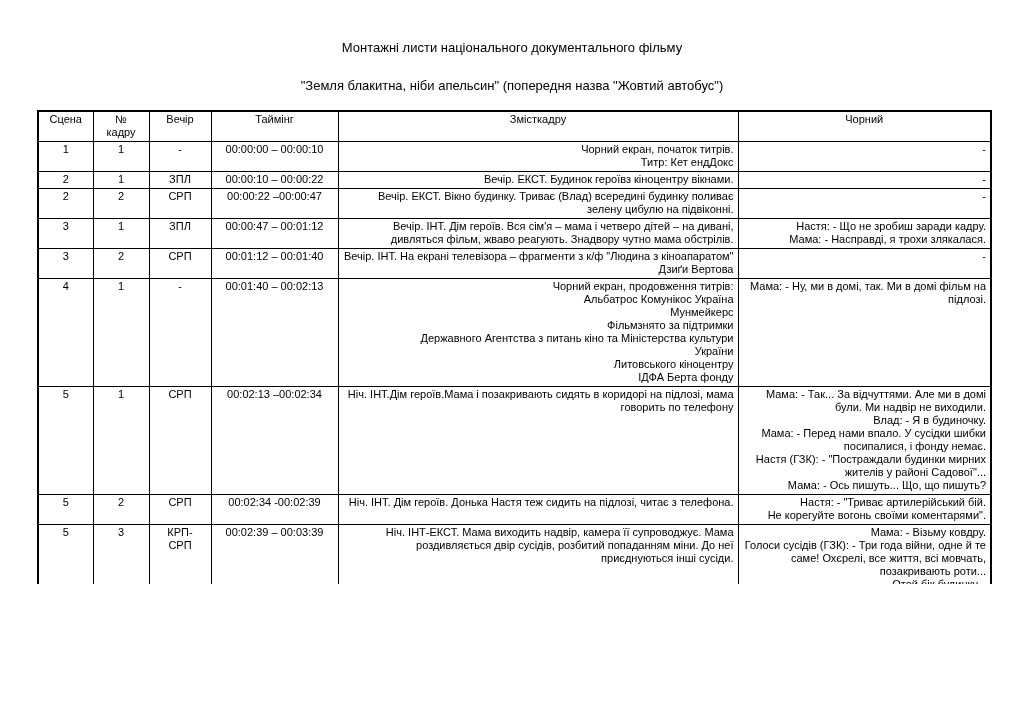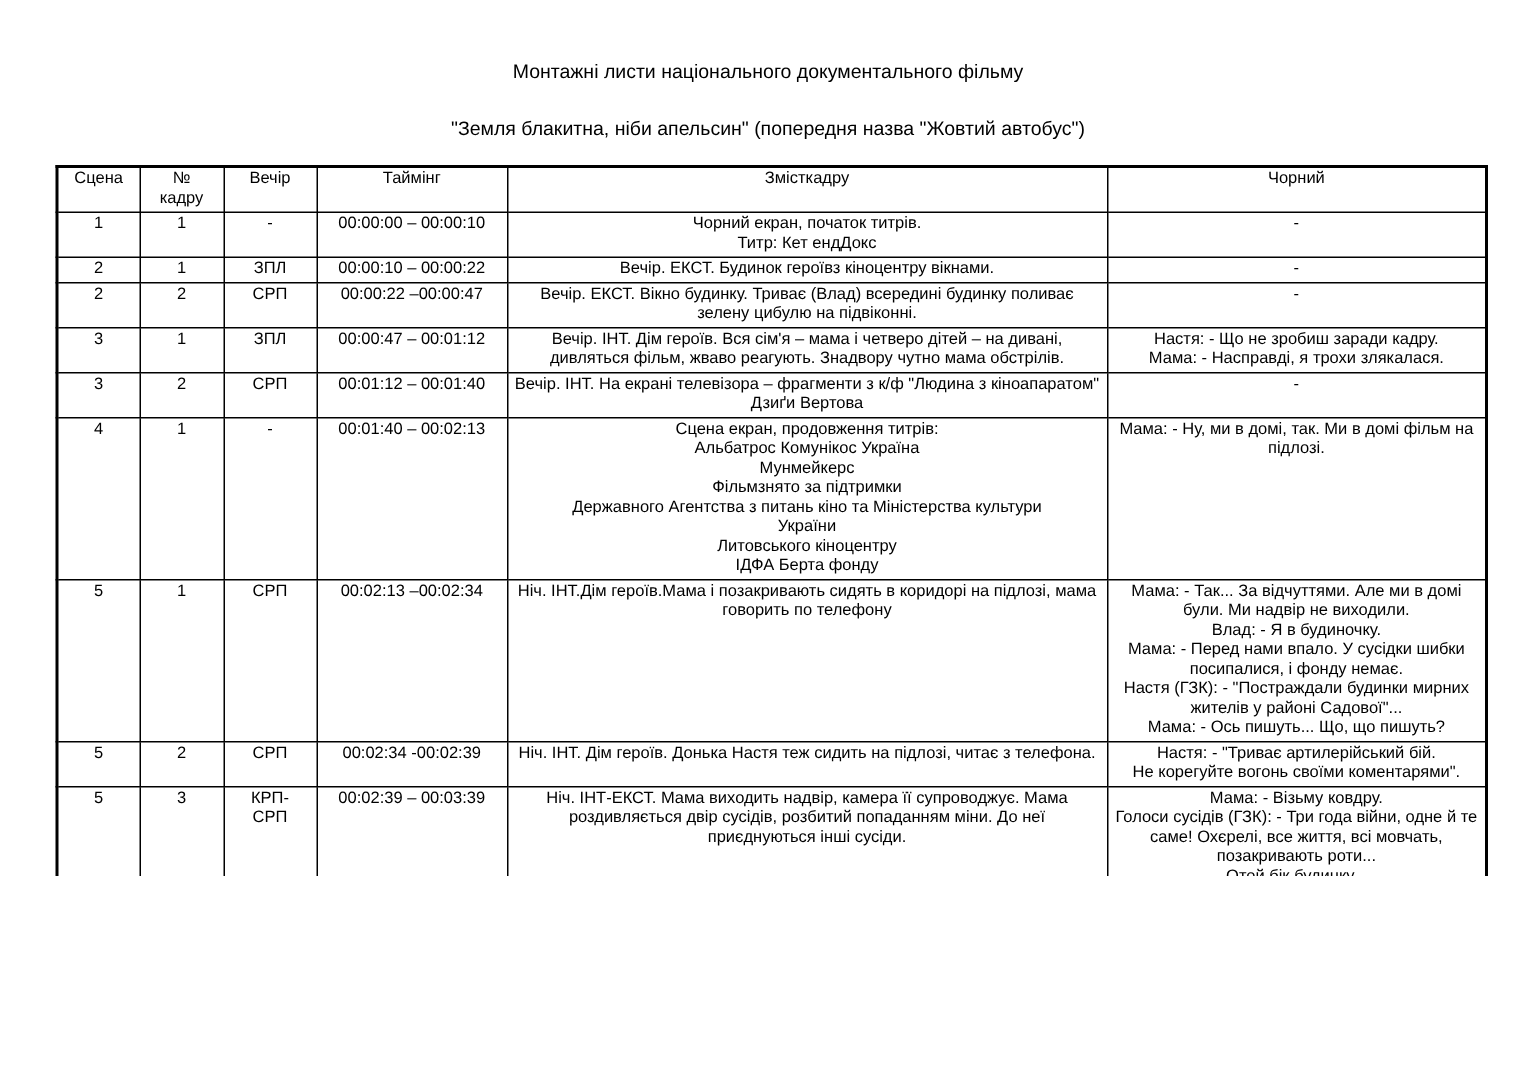--- a/index.html
+++ b/index.html
@@ -37,21 +37,21 @@
     font-size: 11px;
     line-height: 13px;
     padding: 1px 4px 2px 4px;
     vertical-align: top;
     white-space: pre-line;
     font-weight: normal;
     word-wrap: break-word;
   }
   table.montage th { text-align: center; }
   td.center { text-align: center; }
-  td.left { text-align: center; }
+  td.left { text-align: right; }
   col.c-scene  { width: 55px; }
   col.c-shot   { width: 56px; }
   col.c-plan   { width: 62px; }
   col.c-timing { width: 127px; }
   col.c-content{ width: 400px; }
   col.c-lines  { width: 253px; }
 </style>
 </head>
 <body>
 
@@ -121,21 +121,21 @@
         <td class="center">СРП</td>
         <td class="center">00:01:12 – 00:01:40</td>
         <td class="left">Вечір. ІНТ. На екрані телевізора – фрагменти з к/ф "Людина з кіноапаратом" Дзиґи Вертова</td>
         <td class="left">-</td>
       </tr>
       <tr>
         <td class="center">4</td>
         <td class="center">1</td>
         <td class="center">-</td>
         <td class="center">00:01:40 – 00:02:13</td>
-        <td class="left">Сцена екран, продовження титрів:
+        <td class="left">Чорний екран, продовження титрів:
 Альбатрос Комунікос Україна
 Мунмейкерс
 Фільмзнято за підтримки
 Державного Агентства з питань кіно та Міністерства культури
 України
 Литовського кіноцентру
 ІДФА Берта фонду</td>
         <td class="left">Мама: - Ну, ми в домі, так. Ми в домі фільм на підлозі.</td>
       </tr>
       <tr>

